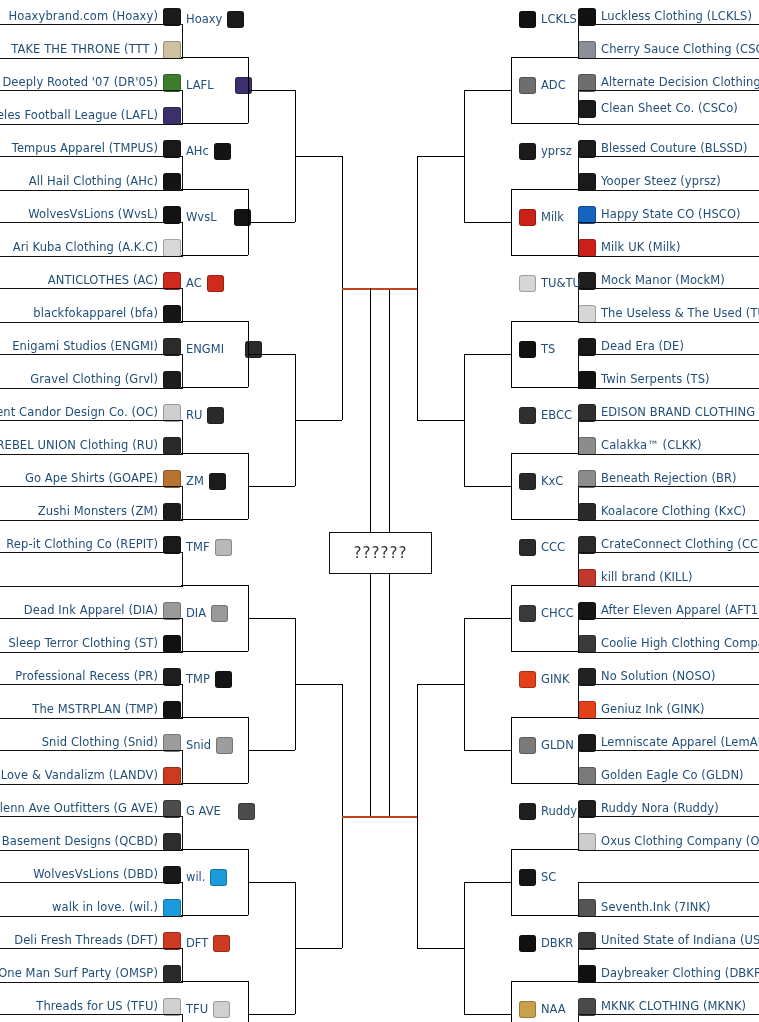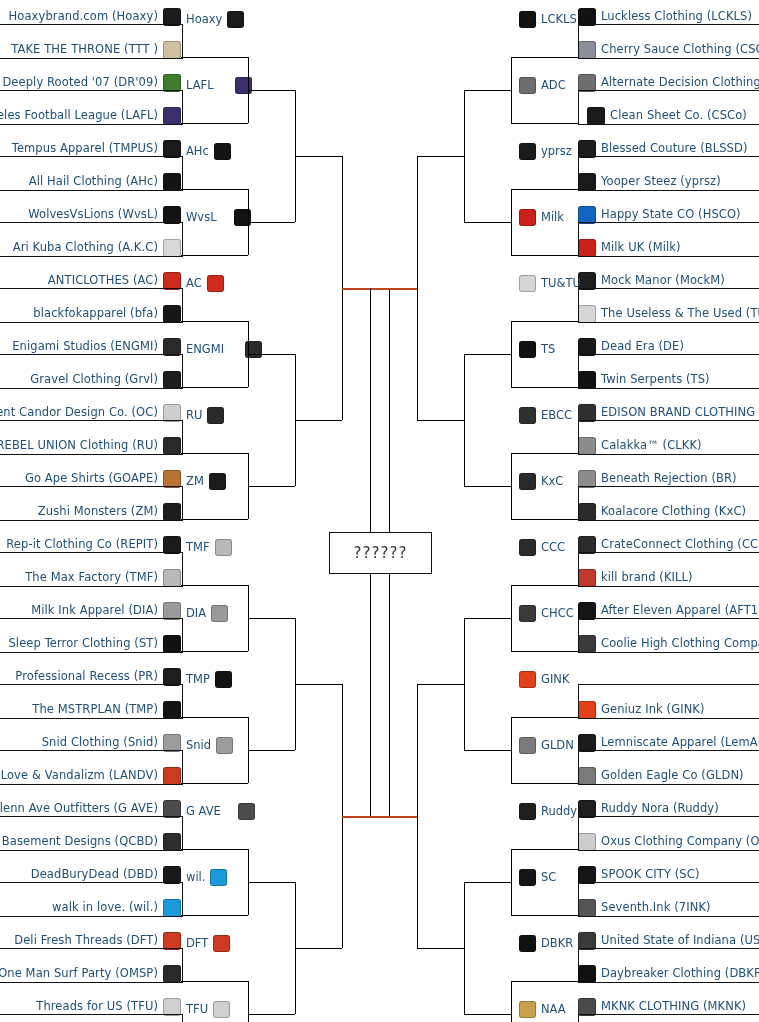--- a/index.html
+++ b/index.html
@@ -41,45 +41,44 @@
   #final{position:absolute;border:1px solid #111;background:#fff;
          display:flex;align-items:center;justify-content:center;
          font-size:15px;color:#333;letter-spacing:1px;}
 </style>
 </head>
 <body>
 
 <div id="bracket">
     <div class="row l" style="top: 0px; height: 33px; line-height: 33px; right: 578px;"><span class="lbl">Hoaxybrand.com (Hoaxy)</span><span class="ic" style="background: rgb(27, 27, 27); box-shadow: rgba(0, 0, 0, 0.25) 0px 0px 0px 1px inset;"></span></div>
     <div class="row l" style="top: 33px; height: 33px; line-height: 33px; right: 578px;"><span class="lbl">TAKE THE THRONE (TTT )</span><span class="ic" style="background: rgb(207, 192, 160); box-shadow: rgba(0, 0, 0, 0.25) 0px 0px 0px 1px inset;"></span></div>
-    <div class="row l" style="top: 66px; height: 33px; line-height: 33px; right: 578px;"><span class="lbl">Deeply Rooted '07 (DR'09)</span><span class="ic" style="background: rgb(63, 125, 46); box-shadow: rgba(0, 0, 0, 0.25) 0px 0px 0px 1px inset;"></span></div>
+    <div class="row l" style="top: 66px; height: 33px; line-height: 33px; right: 578px;"><span class="lbl">Deeply Rooted '07 (DR'05)</span><span class="ic" style="background: rgb(63, 125, 46); box-shadow: rgba(0, 0, 0, 0.25) 0px 0px 0px 1px inset;"></span></div>
     <div class="row l" style="top: 99px; height: 33px; line-height: 33px; right: 578px;"><span class="lbl">Los Angeles Football League (LAFL)</span><span class="ic" style="background: rgb(60, 47, 107); box-shadow: rgba(0, 0, 0, 0.25) 0px 0px 0px 1px inset;"></span></div>
     <div class="row l" style="top: 132px; height: 33px; line-height: 33px; right: 578px;"><span class="lbl">Tempus Apparel (TMPUS)</span><span class="ic" style="background: rgb(26, 26, 26); box-shadow: rgba(0, 0, 0, 0.25) 0px 0px 0px 1px inset;"></span></div>
     <div class="row l" style="top: 165px; height: 33px; line-height: 33px; right: 578px;"><span class="lbl">All Hail Clothing (AHc)</span><span class="ic" style="background: rgb(20, 20, 20); box-shadow: rgba(0, 0, 0, 0.25) 0px 0px 0px 1px inset;"></span></div>
     <div class="row l" style="top: 198px; height: 33px; line-height: 33px; right: 578px;"><span class="lbl">WolvesVsLions (WvsL)</span><span class="ic" style="background: rgb(19, 19, 19); box-shadow: rgba(0, 0, 0, 0.25) 0px 0px 0px 1px inset;"></span></div>
     <div class="row l" style="top: 231px; height: 33px; line-height: 33px; right: 578px;"><span class="lbl">Ari Kuba Clothing (A.K.C)</span><span class="ic" style="background: rgb(216, 216, 216); box-shadow: rgba(0, 0, 0, 0.25) 0px 0px 0px 1px inset;"></span></div>
     <div class="row l" style="top: 264px; height: 33px; line-height: 33px; right: 578px;"><span class="lbl">ANTICLOTHES (AC)</span><span class="ic" style="background: rgb(208, 42, 30); box-shadow: rgba(0, 0, 0, 0.25) 0px 0px 0px 1px inset;"></span></div>
     <div class="row l" style="top: 297px; height: 33px; line-height: 33px; right: 578px;"><span class="lbl">blackfokapparel (bfa)</span><span class="ic" style="background: rgb(22, 22, 22); box-shadow: rgba(0, 0, 0, 0.25) 0px 0px 0px 1px inset;"></span></div>
     <div class="row l" style="top: 330px; height: 33px; line-height: 33px; right: 578px;"><span class="lbl">Enigami Studios (ENGMI)</span><span class="ic" style="background: rgb(43, 43, 43); box-shadow: rgba(0, 0, 0, 0.25) 0px 0px 0px 1px inset;"></span></div>
     <div class="row l" style="top: 363px; height: 33px; line-height: 33px; right: 578px;"><span class="lbl">Gravel Clothing (Grvl)</span><span class="ic" style="background: rgb(29, 29, 29); box-shadow: rgba(0, 0, 0, 0.25) 0px 0px 0px 1px inset;"></span></div>
     <div class="row l" style="top: 396px; height: 33px; line-height: 33px; right: 578px;"><span class="lbl">Opulent Candor Design Co. (OC)</span><span class="ic" style="background: rgb(207, 207, 207); box-shadow: rgba(0, 0, 0, 0.25) 0px 0px 0px 1px inset;"></span></div>
     <div class="row l" style="top: 429px; height: 33px; line-height: 33px; right: 578px;"><span class="lbl">REBEL UNION Clothing (RU)</span><span class="ic" style="background: rgb(42, 42, 42); box-shadow: rgba(0, 0, 0, 0.25) 0px 0px 0px 1px inset;"></span></div>
     <div class="row l" style="top: 462px; height: 33px; line-height: 33px; right: 578px;"><span class="lbl">Go Ape Shirts (GOAPE)</span><span class="ic" style="background: rgb(184, 115, 51); box-shadow: rgba(0, 0, 0, 0.25) 0px 0px 0px 1px inset;"></span></div>
     <div class="row l" style="top: 528px; height: 33px; line-height: 33px; right: 578px;"><span class="lbl">Rep-it Clothing Co (REPIT)</span><span class="ic" style="background: rgb(26, 26, 26); box-shadow: rgba(0, 0, 0, 0.25) 0px 0px 0px 1px inset;"></span></div>
     <div class="row l" style="top: 495px; height: 33px; line-height: 33px; right: 578px;"><span class="lbl">Zushi Monsters (ZM)</span><span class="ic" style="background: rgb(28, 28, 28); box-shadow: rgba(0, 0, 0, 0.25) 0px 0px 0px 1px inset;"></span></div>
-    <div class="row l" style="top: 561px; height: 33px; line-height: 33px; right: 578px;"><span class="lbl">The Max Factory (TMF)</span><span class="ic" style="background: rgb(185, 185, 185); box-shadow: rgba(0, 0, 0, 0.25) 0px 0px 0px 1px inset;"></span></div>
-    <div class="row l" style="top: 594px; height: 33px; line-height: 33px; right: 578px;"><span class="lbl">Milk Ink Apparel (DIA)</span><span class="ic" style="background: rgb(154, 154, 154); box-shadow: rgba(0, 0, 0, 0.25) 0px 0px 0px 1px inset;"></span></div>
+    <div class="row l" style="top: 594px; height: 33px; line-height: 33px; right: 578px;"><span class="lbl">Dead Ink Apparel (DIA)</span><span class="ic" style="background: rgb(154, 154, 154); box-shadow: rgba(0, 0, 0, 0.25) 0px 0px 0px 1px inset;"></span></div>
     <div class="row l" style="top: 627px; height: 33px; line-height: 33px; right: 578px;"><span class="lbl">Sleep Terror Clothing (ST)</span><span class="ic" style="background: rgb(17, 17, 17); box-shadow: rgba(0, 0, 0, 0.25) 0px 0px 0px 1px inset;"></span></div>
     <div class="row l" style="top: 660px; height: 33px; line-height: 33px; right: 578px;"><span class="lbl">Professional Recess (PR)</span><span class="ic" style="background: rgb(30, 30, 30); box-shadow: rgba(0, 0, 0, 0.25) 0px 0px 0px 1px inset;"></span></div>
     <div class="row l" style="top: 693px; height: 33px; line-height: 33px; right: 578px;"><span class="lbl">The MSTRPLAN (TMP)</span><span class="ic" style="background: rgb(20, 20, 20); box-shadow: rgba(0, 0, 0, 0.25) 0px 0px 0px 1px inset;"></span></div>
     <div class="row l" style="top: 726px; height: 33px; line-height: 33px; right: 578px;"><span class="lbl">Snid Clothing (Snid)</span><span class="ic" style="background: rgb(157, 157, 157); box-shadow: rgba(0, 0, 0, 0.25) 0px 0px 0px 1px inset;"></span></div>
     <div class="row l" style="top: 759px; height: 33px; line-height: 33px; right: 578px;"><span class="lbl">Love &amp; Vandalizm (LANDV)</span><span class="ic" style="background: rgb(204, 59, 32); box-shadow: rgba(0, 0, 0, 0.25) 0px 0px 0px 1px inset;"></span></div>
     <div class="row l" style="top: 792px; height: 33px; line-height: 33px; right: 578px;"><span class="lbl">Glenn Ave Outfitters (G AVE)</span><span class="ic" style="background: rgb(76, 76, 76); box-shadow: rgba(0, 0, 0, 0.25) 0px 0px 0px 1px inset;"></span></div>
     <div class="row l" style="top: 825px; height: 33px; line-height: 33px; right: 578px;"><span class="lbl">Queen City Basement Designs (QCBD)</span><span class="ic" style="background: rgb(45, 45, 45); box-shadow: rgba(0, 0, 0, 0.25) 0px 0px 0px 1px inset;"></span></div>
-    <div class="row l" style="top: 858px; height: 33px; line-height: 33px; right: 578px;"><span class="lbl">DeadBuryDead (DBD)</span><span class="ic" style="background: rgb(25, 25, 25); box-shadow: rgba(0, 0, 0, 0.25) 0px 0px 0px 1px inset;"></span></div>
+    <div class="row l" style="top: 858px; height: 33px; line-height: 33px; right: 578px;"><span class="lbl">WolvesVsLions (DBD)</span><span class="ic" style="background: rgb(25, 25, 25); box-shadow: rgba(0, 0, 0, 0.25) 0px 0px 0px 1px inset;"></span></div>
     <div class="row l" style="top: 891px; height: 33px; line-height: 33px; right: 578px;"><span class="lbl">walk in love. (wil.)</span><span class="ic" style="background: rgb(28, 155, 220); box-shadow: rgba(0, 0, 0, 0.25) 0px 0px 0px 1px inset;"></span></div>
     <div class="row l" style="top: 924px; height: 33px; line-height: 33px; right: 578px;"><span class="lbl">Deli Fresh Threads (DFT)</span><span class="ic" style="background: rgb(207, 58, 34); box-shadow: rgba(0, 0, 0, 0.25) 0px 0px 0px 1px inset;"></span></div>
     <div class="row l" style="top: 957px; height: 33px; line-height: 33px; right: 578px;"><span class="lbl">One Man Surf Party (OMSP)</span><span class="ic" style="background: rgb(42, 42, 42); box-shadow: rgba(0, 0, 0, 0.25) 0px 0px 0px 1px inset;"></span></div>
     <div class="row l" style="top: 990px; height: 33px; line-height: 33px; right: 578px;"><span class="lbl">Threads for US (TFU)</span><span class="ic" style="background: rgb(208, 208, 208); box-shadow: rgba(0, 0, 0, 0.25) 0px 0px 0px 1px inset;"></span></div>
     <div class="pairbox" style="top: 24px; height: 33px; left: -4px; width: 185px;"></div>
     <div class="ln lnh" style="left: 181px; top: 57px; width: 67px;"></div>
     <div class="wlab l" style="top: 8px; left: 186px;"><span style="margin-right: 0px;">Hoaxy</span><span class="ic" style="background: rgb(27, 27, 27); box-shadow: rgba(0, 0, 0, 0.25) 0px 0px 0px 1px inset;"></span></div>
     <div class="pairbox" style="top: 90px; height: 33px; left: -4px; width: 185px;"></div>
     <div class="ln lnh" style="left: 181px; top: 123px; width: 67px;"></div>
     <div class="wlab l" style="top: 74px; left: 186px;"><span style="margin-right: 16px;">LAFL</span><span class="ic" style="background: rgb(60, 47, 107); box-shadow: rgba(0, 0, 0, 0.25) 0px 0px 0px 1px inset;"></span></div>
@@ -150,43 +149,43 @@
     <div class="ln lnh" style="left: 295px; top: 948px; width: 47px;"></div>
     <div class="ln lnv" style="left: 342px; top: 156px; height: 264px;"></div>
     <div class="ln lnh accent" style="left: 342px; top: 288px; width: 47px;"></div>
     <div class="ln lnv" style="left: 342px; top: 684px; height: 264px;"></div>
     <div class="ln lnh accent" style="left: 342px; top: 816px; width: 47px;"></div>
     <div class="ln lnv" style="left: 389px; top: 288px; height: 528px;"></div>
     <div class="ln lnh" style="left: 389px; top: 552px;"></div>
     <div class="row r" style="top: 0px; height: 33px; line-height: 33px; left: 578px;"><span class="ic" style="background: rgb(18, 18, 18); box-shadow: rgba(0, 0, 0, 0.25) 0px 0px 0px 1px inset;"></span><span class="lbl">Luckless Clothing (LCKLS)</span></div>
     <div class="row r" style="top: 33px; height: 33px; line-height: 33px; left: 578px;"><span class="ic" style="background: rgb(138, 143, 154); box-shadow: rgba(0, 0, 0, 0.25) 0px 0px 0px 1px inset;"></span><span class="lbl">Cherry Sauce Clothing (CSC)</span></div>
     <div class="row r" style="top: 66px; height: 33px; line-height: 33px; left: 578px;"><span class="ic" style="background: rgb(110, 110, 110); box-shadow: rgba(0, 0, 0, 0.25) 0px 0px 0px 1px inset;"></span><span class="lbl">Alternate Decision Clothing (ADC)</span></div>
-    <div class="row r" style="top: 99px; height: 33px; line-height: 33px; left: 578px; padding-left: 9px;"><span class="ic" style="background: rgb(26, 26, 26); box-shadow: rgba(0, 0, 0, 0.25) 0px 0px 0px 1px inset;"></span><span class="lbl">Clean Sheet Co. (CSCo)</span></div>
+    <div class="row r" style="top: 92px; height: 33px; line-height: 33px; left: 578px;"><span class="ic" style="background: rgb(26, 26, 26); box-shadow: rgba(0, 0, 0, 0.25) 0px 0px 0px 1px inset;"></span><span class="lbl">Clean Sheet Co. (CSCo)</span></div>
     <div class="row r" style="top: 132px; height: 33px; line-height: 33px; left: 578px;"><span class="ic" style="background: rgb(29, 29, 29); box-shadow: rgba(0, 0, 0, 0.25) 0px 0px 0px 1px inset;"></span><span class="lbl">Blessed Couture (BLSSD)</span></div>
     <div class="row r" style="top: 165px; height: 33px; line-height: 33px; left: 578px;"><span class="ic" style="background: rgb(26, 26, 26); box-shadow: rgba(0, 0, 0, 0.25) 0px 0px 0px 1px inset;"></span><span class="lbl">Yooper Steez (yprsz)</span></div>
     <div class="row r" style="top: 198px; height: 33px; line-height: 33px; left: 578px;"><span class="ic" style="background: rgb(21, 101, 192); box-shadow: rgba(0, 0, 0, 0.25) 0px 0px 0px 1px inset;"></span><span class="lbl">Happy State CO (HSCO)</span></div>
     <div class="row r" style="top: 231px; height: 33px; line-height: 33px; left: 578px;"><span class="ic" style="background: rgb(204, 33, 24); box-shadow: rgba(0, 0, 0, 0.25) 0px 0px 0px 1px inset;"></span><span class="lbl">Milk UK (Milk)</span></div>
     <div class="row r" style="top: 264px; height: 33px; line-height: 33px; left: 578px;"><span class="ic" style="background: rgb(30, 30, 30); box-shadow: rgba(0, 0, 0, 0.25) 0px 0px 0px 1px inset;"></span><span class="lbl">Mock Manor (MockM)</span></div>
     <div class="row r" style="top: 297px; height: 33px; line-height: 33px; left: 578px;"><span class="ic" style="background: rgb(214, 214, 214); box-shadow: rgba(0, 0, 0, 0.25) 0px 0px 0px 1px inset;"></span><span class="lbl">The Useless &amp; The Used (TU&amp;TU)</span></div>
     <div class="row r" style="top: 330px; height: 33px; line-height: 33px; left: 578px;"><span class="ic" style="background: rgb(24, 24, 24); box-shadow: rgba(0, 0, 0, 0.25) 0px 0px 0px 1px inset;"></span><span class="lbl">Dead Era (DE)</span></div>
     <div class="row r" style="top: 363px; height: 33px; line-height: 33px; left: 578px;"><span class="ic" style="background: rgb(17, 17, 17); box-shadow: rgba(0, 0, 0, 0.25) 0px 0px 0px 1px inset;"></span><span class="lbl">Twin Serpents (TS)</span></div>
     <div class="row r" style="top: 396px; height: 33px; line-height: 33px; left: 578px;"><span class="ic" style="background: rgb(47, 47, 47); box-shadow: rgba(0, 0, 0, 0.25) 0px 0px 0px 1px inset;"></span><span class="lbl">EDISON BRAND CLOTHING CO. (E</span></div>
     <div class="row r" style="top: 429px; height: 33px; line-height: 33px; left: 578px;"><span class="ic" style="background: rgb(140, 140, 140); box-shadow: rgba(0, 0, 0, 0.25) 0px 0px 0px 1px inset;"></span><span class="lbl">Calakka™ (CLKK)</span></div>
     <div class="row r" style="top: 462px; height: 33px; line-height: 33px; left: 578px;"><span class="ic" style="background: rgb(140, 140, 140); box-shadow: rgba(0, 0, 0, 0.25) 0px 0px 0px 1px inset;"></span><span class="lbl">Beneath Rejection (BR)</span></div>
     <div class="row r" style="top: 495px; height: 33px; line-height: 33px; left: 578px;"><span class="ic" style="background: rgb(42, 42, 42); box-shadow: rgba(0, 0, 0, 0.25) 0px 0px 0px 1px inset;"></span><span class="lbl">Koalacore Clothing (KxC)</span></div>
     <div class="row r" style="top: 528px; height: 33px; line-height: 33px; left: 578px;"><span class="ic" style="background: rgb(43, 43, 43); box-shadow: rgba(0, 0, 0, 0.25) 0px 0px 0px 1px inset;"></span><span class="lbl">CrateConnect Clothing (CCC)</span></div>
     <div class="row r" style="top: 561px; height: 33px; line-height: 33px; left: 578px;"><span class="ic" style="background: rgb(192, 57, 43); box-shadow: rgba(0, 0, 0, 0.25) 0px 0px 0px 1px inset;"></span><span class="lbl">kill brand (KILL)</span></div>
     <div class="row r" style="top: 594px; height: 33px; line-height: 33px; left: 578px;"><span class="ic" style="background: rgb(21, 21, 21); box-shadow: rgba(0, 0, 0, 0.25) 0px 0px 0px 1px inset;"></span><span class="lbl">After Eleven Apparel (AFT11)</span></div>
     <div class="row r" style="top: 627px; height: 33px; line-height: 33px; left: 578px;"><span class="ic" style="background: rgb(58, 58, 58); box-shadow: rgba(0, 0, 0, 0.25) 0px 0px 0px 1px inset;"></span><span class="lbl">Coolie High Clothing Company (CH</span></div>
+    <div class="row r" style="top: 660px; height: 33px; line-height: 33px; left: 578px;"><span class="ic" style="background: rgb(34, 34, 34); box-shadow: rgba(0, 0, 0, 0.25) 0px 0px 0px 1px inset;"></span><span class="lbl">No Solution (NOSO)</span></div>
     <div class="row r" style="top: 693px; height: 33px; line-height: 33px; left: 578px;"><span class="ic" style="background: rgb(226, 65, 26); box-shadow: rgba(0, 0, 0, 0.25) 0px 0px 0px 1px inset;"></span><span class="lbl">Geniuz Ink (GINK)</span></div>
     <div class="row r" style="top: 726px; height: 33px; line-height: 33px; left: 578px;"><span class="ic" style="background: rgb(27, 27, 27); box-shadow: rgba(0, 0, 0, 0.25) 0px 0px 0px 1px inset;"></span><span class="lbl">Lemniscate Apparel (LemAP)</span></div>
     <div class="row r" style="top: 759px; height: 33px; line-height: 33px; left: 578px;"><span class="ic" style="background: rgb(122, 122, 122); box-shadow: rgba(0, 0, 0, 0.25) 0px 0px 0px 1px inset;"></span><span class="lbl">Golden Eagle Co (GLDN)</span></div>
     <div class="row r" style="top: 792px; height: 33px; line-height: 33px; left: 578px;"><span class="ic" style="background: rgb(31, 31, 31); box-shadow: rgba(0, 0, 0, 0.25) 0px 0px 0px 1px inset;"></span><span class="lbl">Ruddy Nora (Ruddy)</span></div>
     <div class="row r" style="top: 825px; height: 33px; line-height: 33px; left: 578px;"><span class="ic" style="background: rgb(204, 204, 204); box-shadow: rgba(0, 0, 0, 0.25) 0px 0px 0px 1px inset;"></span><span class="lbl">Oxus Clothing Company (OXUS)</span></div>
-    <div class="row r" style="top: 858px; height: 33px; line-height: 33px; left: 578px;"><span class="ic" style="background: rgb(21, 21, 21); box-shadow: rgba(0, 0, 0, 0.25) 0px 0px 0px 1px inset;"></span><span class="lbl">SPOOK CITY (SC)</span></div>
     <div class="row r" style="top: 891px; height: 33px; line-height: 33px; left: 578px;"><span class="ic" style="background: rgb(85, 85, 85); box-shadow: rgba(0, 0, 0, 0.25) 0px 0px 0px 1px inset;"></span><span class="lbl">Seventh.Ink (7INK)</span></div>
     <div class="row r" style="top: 924px; height: 33px; line-height: 33px; left: 578px;"><span class="ic" style="background: rgb(59, 59, 59); box-shadow: rgba(0, 0, 0, 0.25) 0px 0px 0px 1px inset;"></span><span class="lbl">United State of Indiana (USI)</span></div>
     <div class="row r" style="top: 957px; height: 33px; line-height: 33px; left: 578px;"><span class="ic" style="background: rgb(16, 16, 16); box-shadow: rgba(0, 0, 0, 0.25) 0px 0px 0px 1px inset;"></span><span class="lbl">Daybreaker Clothing (DBKR)</span></div>
     <div class="row r" style="top: 990px; height: 33px; line-height: 33px; left: 578px;"><span class="ic" style="background: rgb(74, 74, 74); box-shadow: rgba(0, 0, 0, 0.25) 0px 0px 0px 1px inset;"></span><span class="lbl">MKNK CLOTHING (MKNK)</span></div>
     <div class="pairbox" style="top: 24px; height: 33px; left: 578px; width: 185px;"></div>
     <div class="ln lnh" style="left: 511px; top: 57px; width: 67px;"></div>
     <div class="wlab r" style="top: 8px; left: 519px;"><span class="ic" style="background: rgb(18, 18, 18); box-shadow: rgba(0, 0, 0, 0.25) 0px 0px 0px 1px inset;"></span><span>LCKLS</span></div>
     <div class="pairbox" style="top: 90px; height: 33px; left: 578px; width: 185px;"></div>
     <div class="ln lnh" style="left: 511px; top: 123px; width: 67px;"></div>
     <div class="wlab r" style="top: 74px; left: 519px;"><span class="ic" style="background: rgb(110, 110, 110); box-shadow: rgba(0, 0, 0, 0.25) 0px 0px 0px 1px inset;"></span><span>ADC</span></div>

